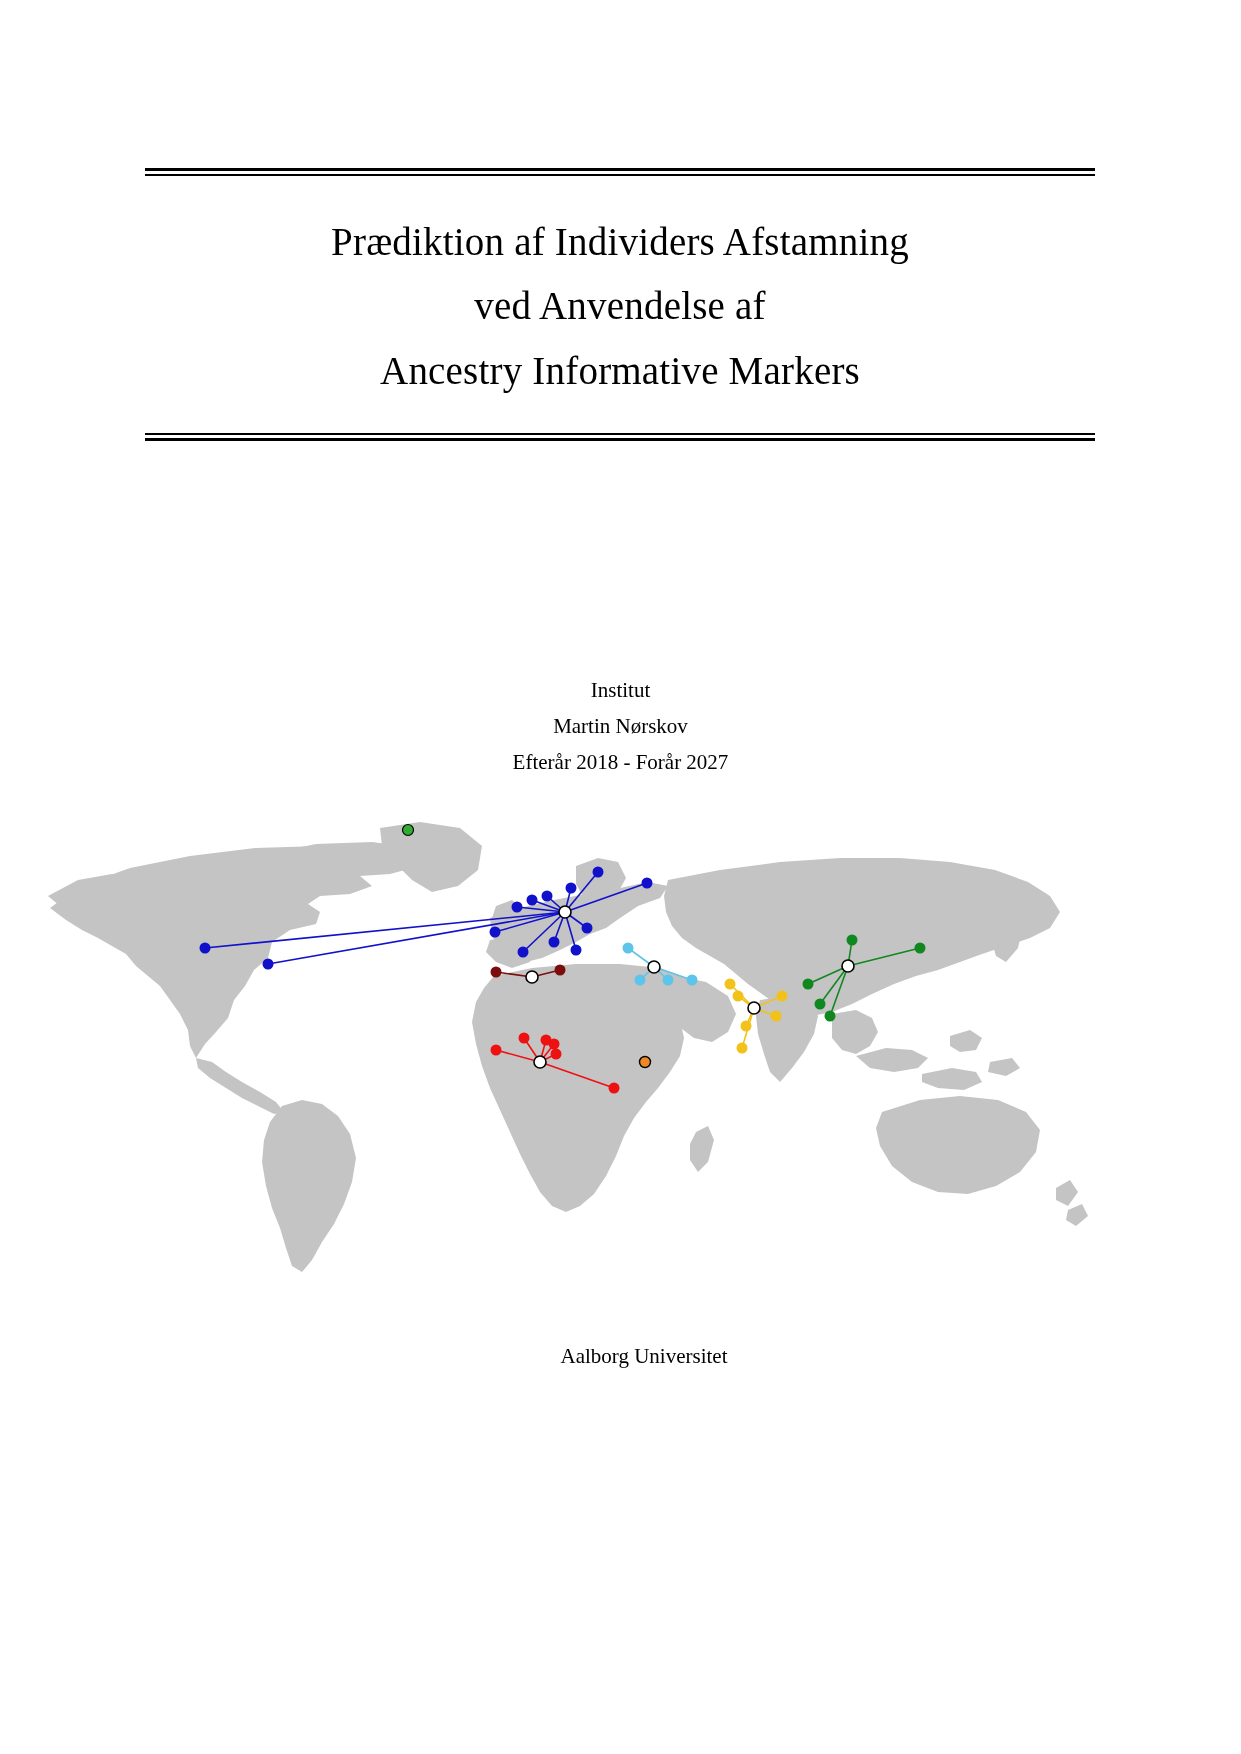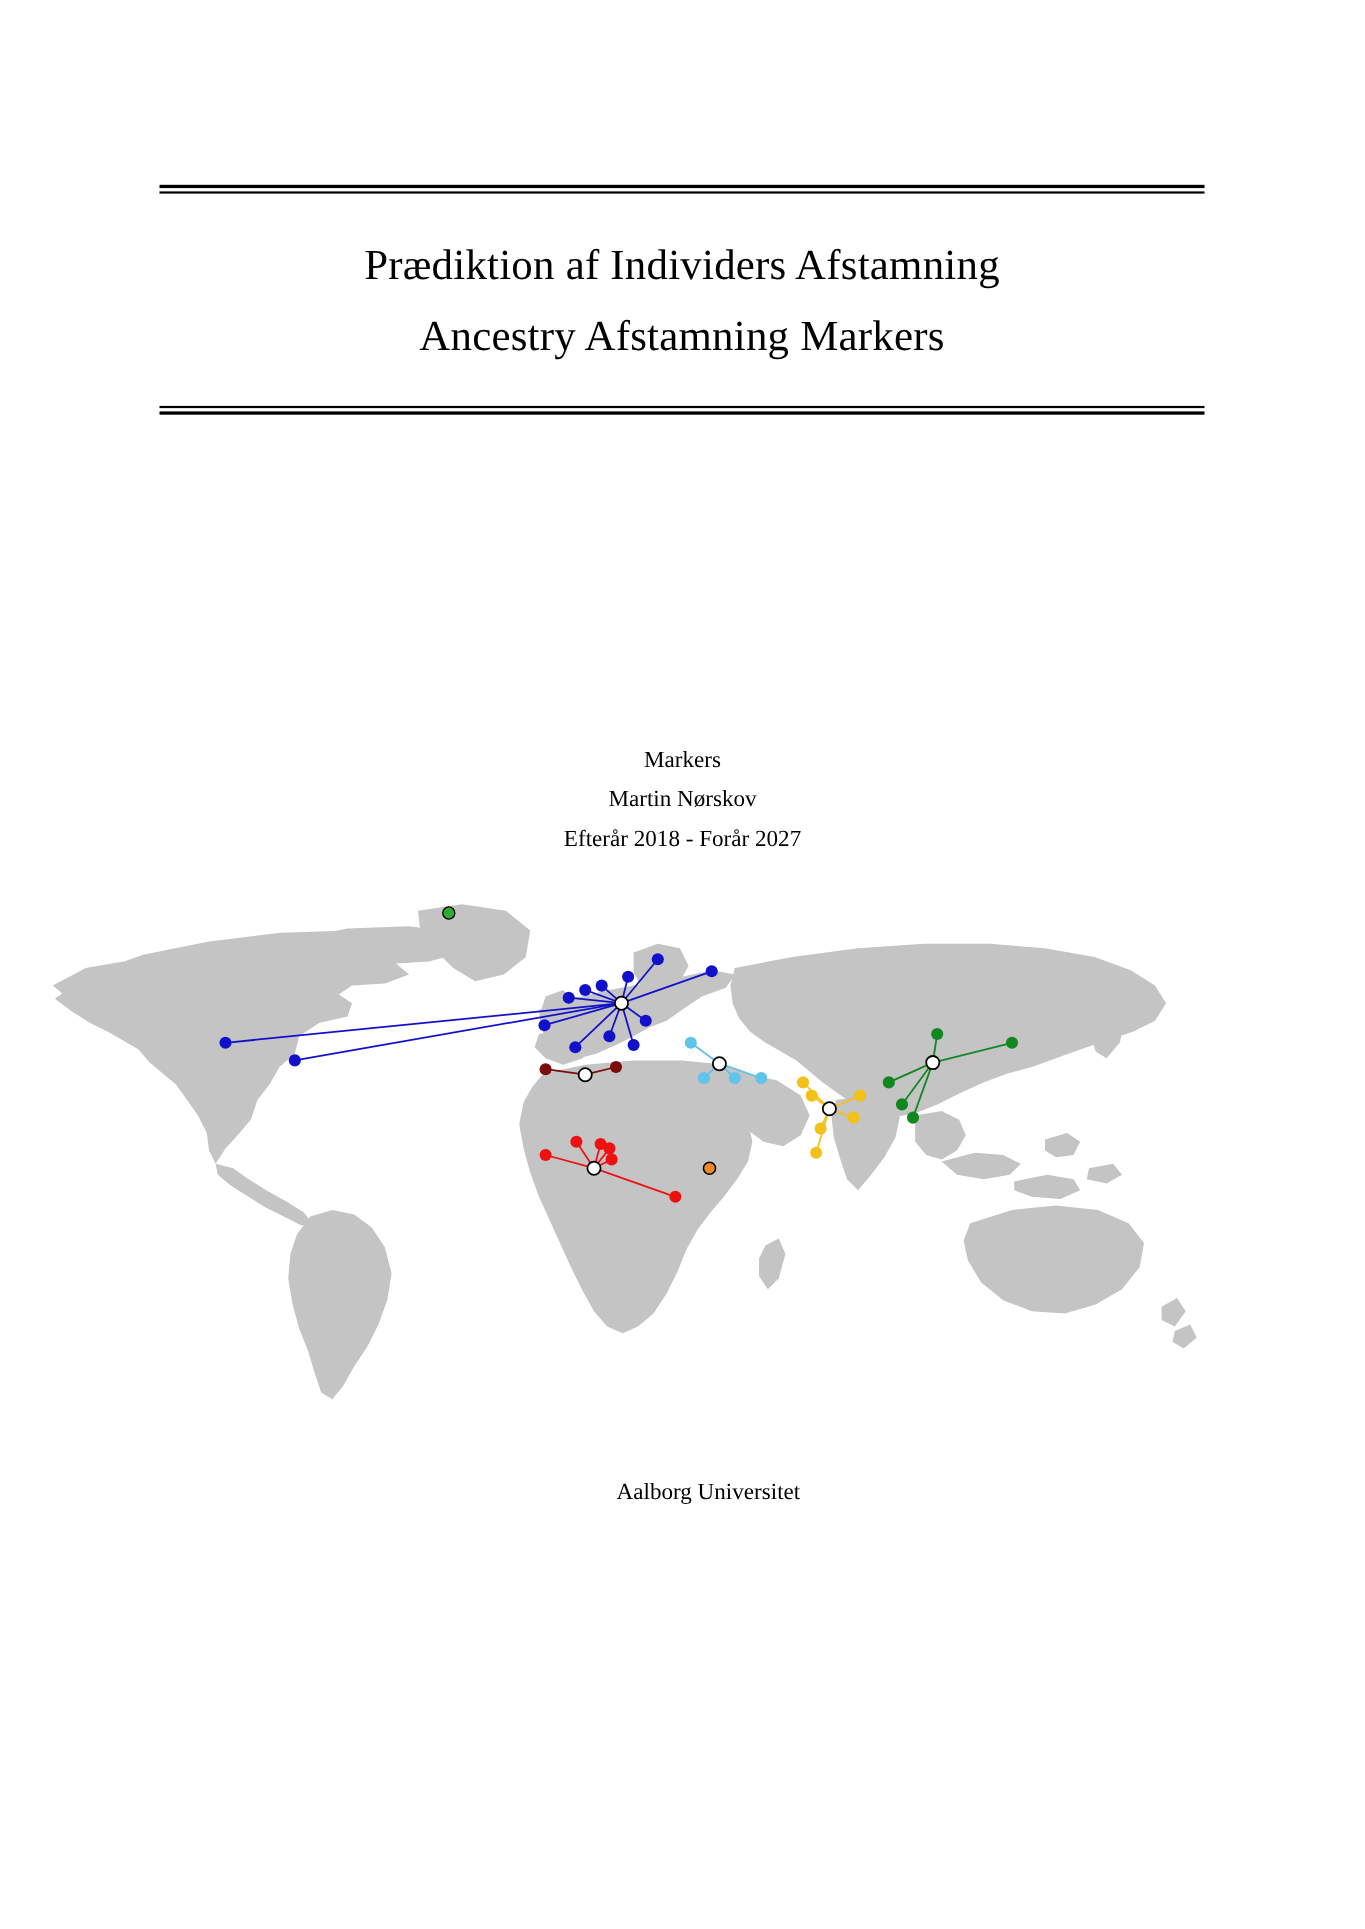--- a/index.html
+++ b/index.html
@@ -108,29 +108,30 @@
 <body>
 
 <div class="page">
 
   <div class="title-block">
     <div class="rule-double-top"></div>
     <div class="rule-double-top2"></div>
 
     <div class="title-text">
       <span class="title-line">Prædiktion af Individers Afstamning</span>
-      <span class="title-line">Ancestry Afstamning Markers</span>
+      <span class="title-line">ved Anvendelse af</span>
+      <span class="title-line">Ancestry Informative Markers</span>
     </div>
 
     <div class="rule-double-bot"></div>
     <div class="rule-double-bot2"></div>
   </div>
 
   <div class="meta-block">
-    <div class="meta-line">Markers</div>
+    <div class="meta-line">Institut</div>
     <div class="meta-line">Martin Nørskov</div>
     <div class="meta-line">Efterår 2018 - Forår 2027</div>
   </div>
 
   <div class="map-wrap">
     <svg viewBox="0 0 1100 520" xmlns="http://www.w3.org/2000/svg">
       <g fill="#c4c4c4">
 
         <path d="M30 108 L60 86 L110 68 L170 56 L235 48 L300 46 L355 50 L395 56 L400 66 L370 74 L340 76 L352 86 L330 94 L300 96 L288 104 L300 112 L296 124 L270 130 L252 142 L248 158 L234 170 L225 186 L214 200 L208 218 L196 232 L185 244 L176 258 L170 246 L168 230 L160 214 L150 200 L140 186 L128 176 L116 166 L106 154 L92 146 L78 138 L62 130 L46 120 Z"></path>
         <path d="M238 56 L296 44 L352 42 L398 48 L420 56 L404 64 L360 66 L310 68 L262 64 Z"></path>

